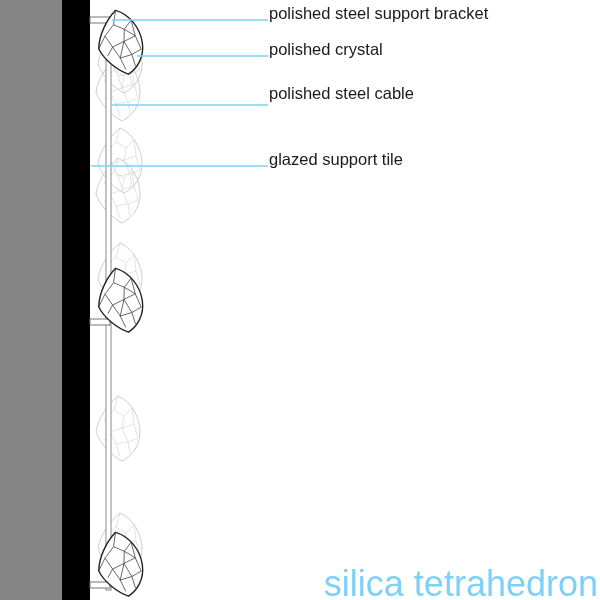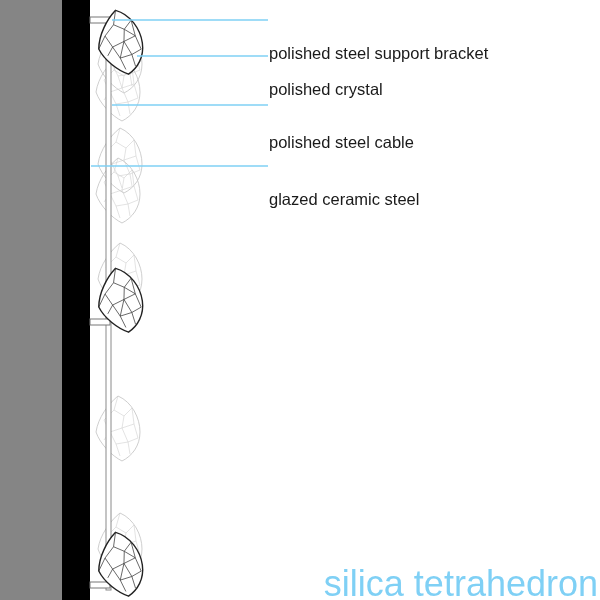--- a/index.html
+++ b/index.html
@@ -1,20 +1,20 @@
 <!DOCTYPE html>
 <html><head>
 <meta charset="utf-8">
 <style>
   html, body { margin:0; padding:0; background:#ffffff; }
   body { width:600px; height:600px; position:relative; overflow:hidden; font-family:"Liberation Sans", sans-serif; }
   .wall-gray { position:absolute; left:0; top:0; width:62px; height:600px; background:#858585; }
   .wall-black { position:absolute; left:62px; top:0; width:28px; height:600px; background:#000000; }
   svg.drawing { position:absolute; left:0; top:0; }
-  .label { position:absolute; left:269px; font-size:16.5px; color:#1a1a1a; white-space:nowrap; line-height:1;margin-top:40px; }
+  .label { position:absolute; left:269px; font-size:16.5px; color:#1a1a1a; white-space:nowrap; line-height:1; }
   .title { position:absolute; right:2px; bottom:-2px; font-size:36px; color:#7fd0f5; line-height:1; white-space:nowrap; }
 </style>
 </head>
 <body>
 
 <div class="wall-gray"></div>
 <div class="wall-black"></div>
 
 <svg class="drawing" width="600" height="600" xmlns="http://www.w3.org/2000/svg">
   <defs>
@@ -57,16 +57,16 @@
   <g stroke="#7fd0f5" stroke-width="1.3">
     <line x1="112" y1="20" x2="268" y2="20"></line>
     <line x1="137" y1="56" x2="268" y2="56"></line>
     <line x1="112" y1="105" x2="268" y2="105"></line>
     <line x1="91" y1="166" x2="268" y2="166"></line>
   </g>
 </svg>
 
 <div class="label" style="top:5px">polished steel support bracket</div>
 <div class="label" style="top:41px">polished crystal</div>
-<div class="label" style="top:94px">polished steel cable</div>
-<div class="label" style="top:151px">glazed ceramic steel</div>
+<div class="label" style="top:85px">polished steel cable</div>
+<div class="label" style="top:151px">glazed support tile</div>
 
 <div class="title">silica tetrahedron</div>
 
 </body></html>

